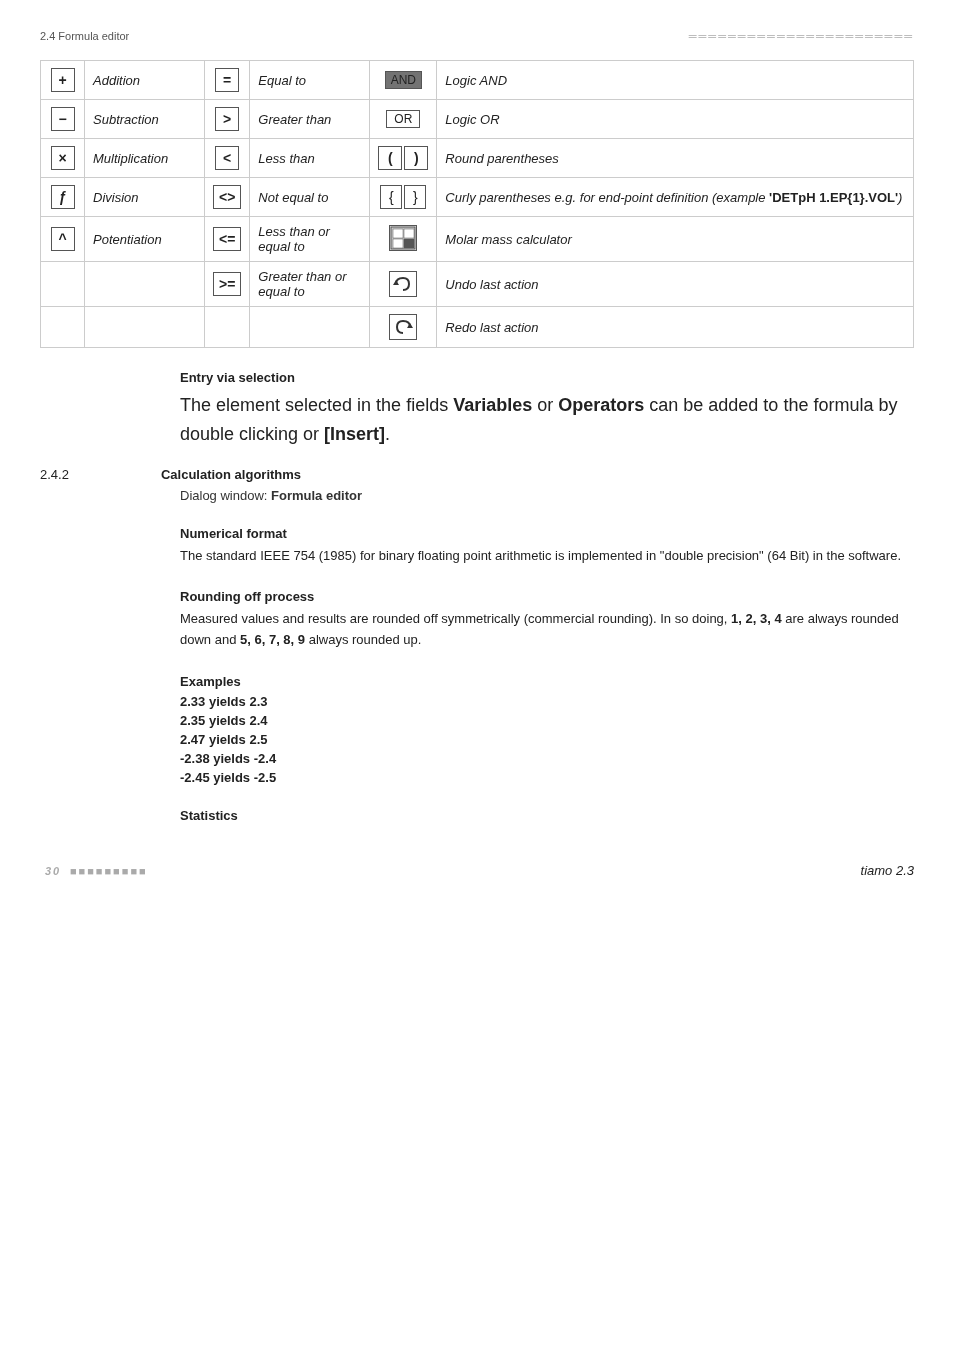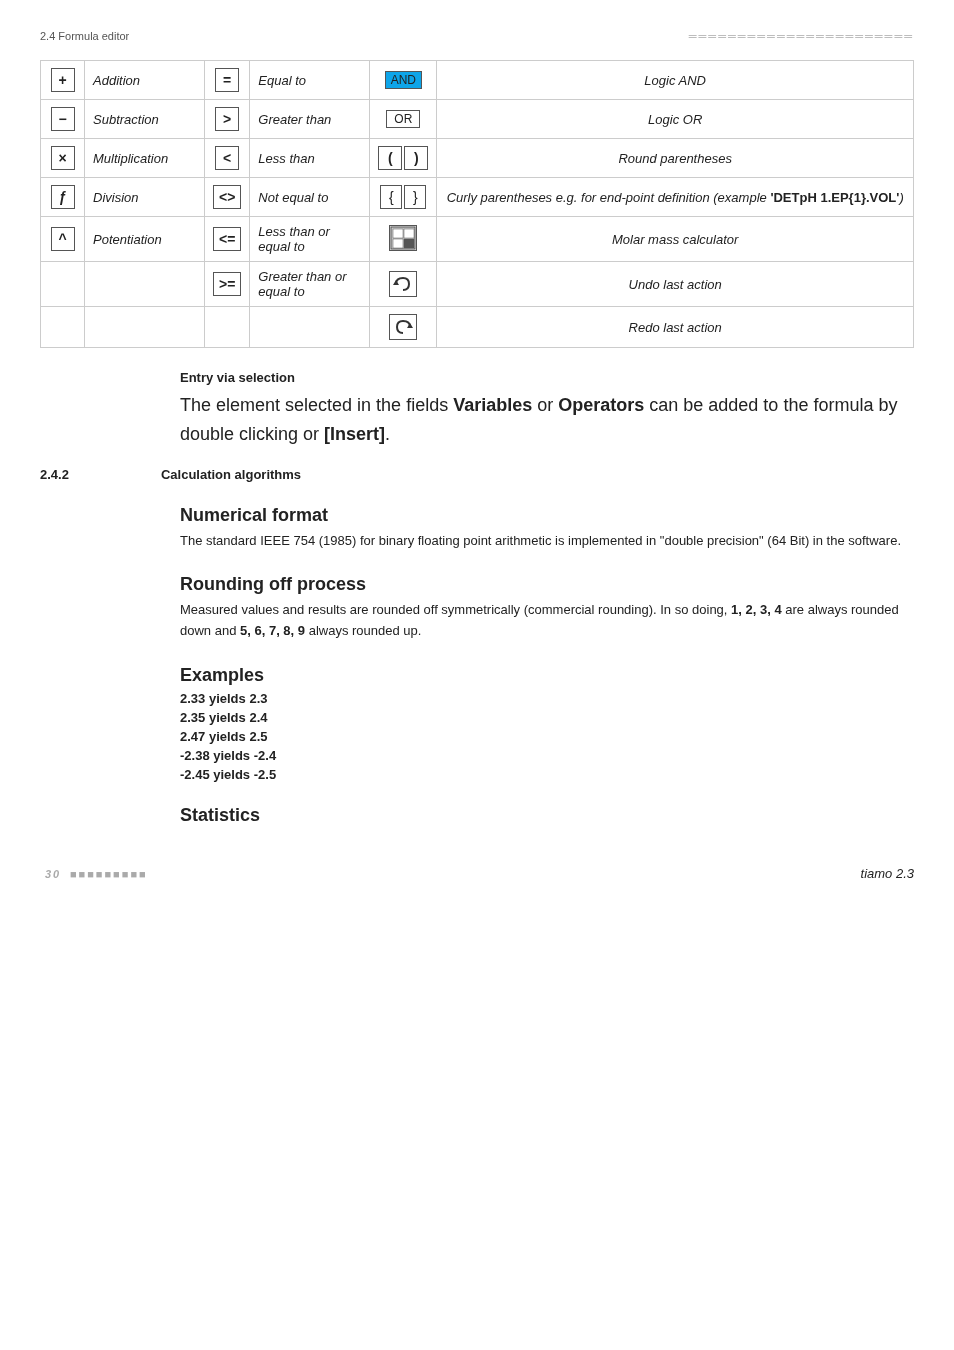--- a/index.html
+++ b/index.html
@@ -60,58 +60,57 @@
       display: inline-flex;
       align-items: center;
       gap: 2px;
     }
     .label-cell {
       font-style: italic;
       width: 120px;
     }
     .desc-cell {
       font-style: italic;
-      text-align: center;
     }
     .italic { font-style: italic; }
     .section-heading {
       font-weight: bold;
       font-size: 13px;
       margin-bottom: 6px;
     }
     .section-text {
       font-size: 18px;
       line-height: 1.6;
     }
     .section-2 {
       margin-bottom: 18px;
     }
     .subsection-number {
-      font-weight: bold;
+      font-weight: normal;
       font-size: 13px;
     }
     .subsection-title {
       font-weight: bold;
       font-size: 13px;
     }
     .subsection-header {
       display: flex;
       gap: 16px;
       align-items: baseline;
       margin-bottom: 6px;
     }
     .dialog-note {
       padding-left: 140px;
       font-size: 13px;
       margin-bottom: 8px;
       color: #333;
     }
     .sub-heading {
       font-weight: bold;
-      font-size: 18px;
+      font-size: 13px;
       padding-left: 140px;
       margin-bottom: 5px;
       margin-top: 23px;
     }
     .body-text {
       font-size: 13px;
       padding-left: 140px;
       line-height: 1.6;
       margin-bottom: 8px;
     }
@@ -142,21 +141,21 @@
     .footer-right {
       font-size: 13px;
       font-style: italic;
     }
     .and-box {
       display: inline-block;
       border: 1px solid #555;
       padding: 1px 5px;
       font-size: 12px;
       font-weight: normal;
-      background: #0ea5e9;
+      background: #737373;
     }
     .or-box {
       display: inline-block;
       border: 1px solid #555;
       padding: 1px 7px;
       font-size: 12px;
       font-weight: normal;
       background: #fff;
     }
     .curly-double {
@@ -318,20 +317,23 @@
     The element selected in the fields <strong>Variables</strong> or <strong>Operators</strong> can be added to the formula by double clicking or <strong>[Insert]</strong>.
   </div>
 </div>
 
 <div class="section-2">
   <div class="subsection-header">
     <span class="subsection-number">2.4.2</span>
     <span style="width:60px;"></span>
     <span class="subsection-title">Calculation algorithms</span>
   </div>
+  <div class="dialog-note">
+    Dialog window: <strong>Formula editor</strong>
+  </div>
 
   <div class="sub-heading">Numerical format</div>
   <div class="body-text">
     The standard IEEE 754 (1985) for binary floating point arithmetic is implemented in "double precision" (64 Bit) in the software.
   </div>
 
   <div class="sub-heading">Rounding off process</div>
   <div class="body-text">
     Measured values and results are rounded off symmetrically (commercial rounding). In so doing, <strong>1, 2, 3, 4</strong> are always rounded down and <strong>5, 6, 7, 8, 9</strong> always rounded up.
   </div>

